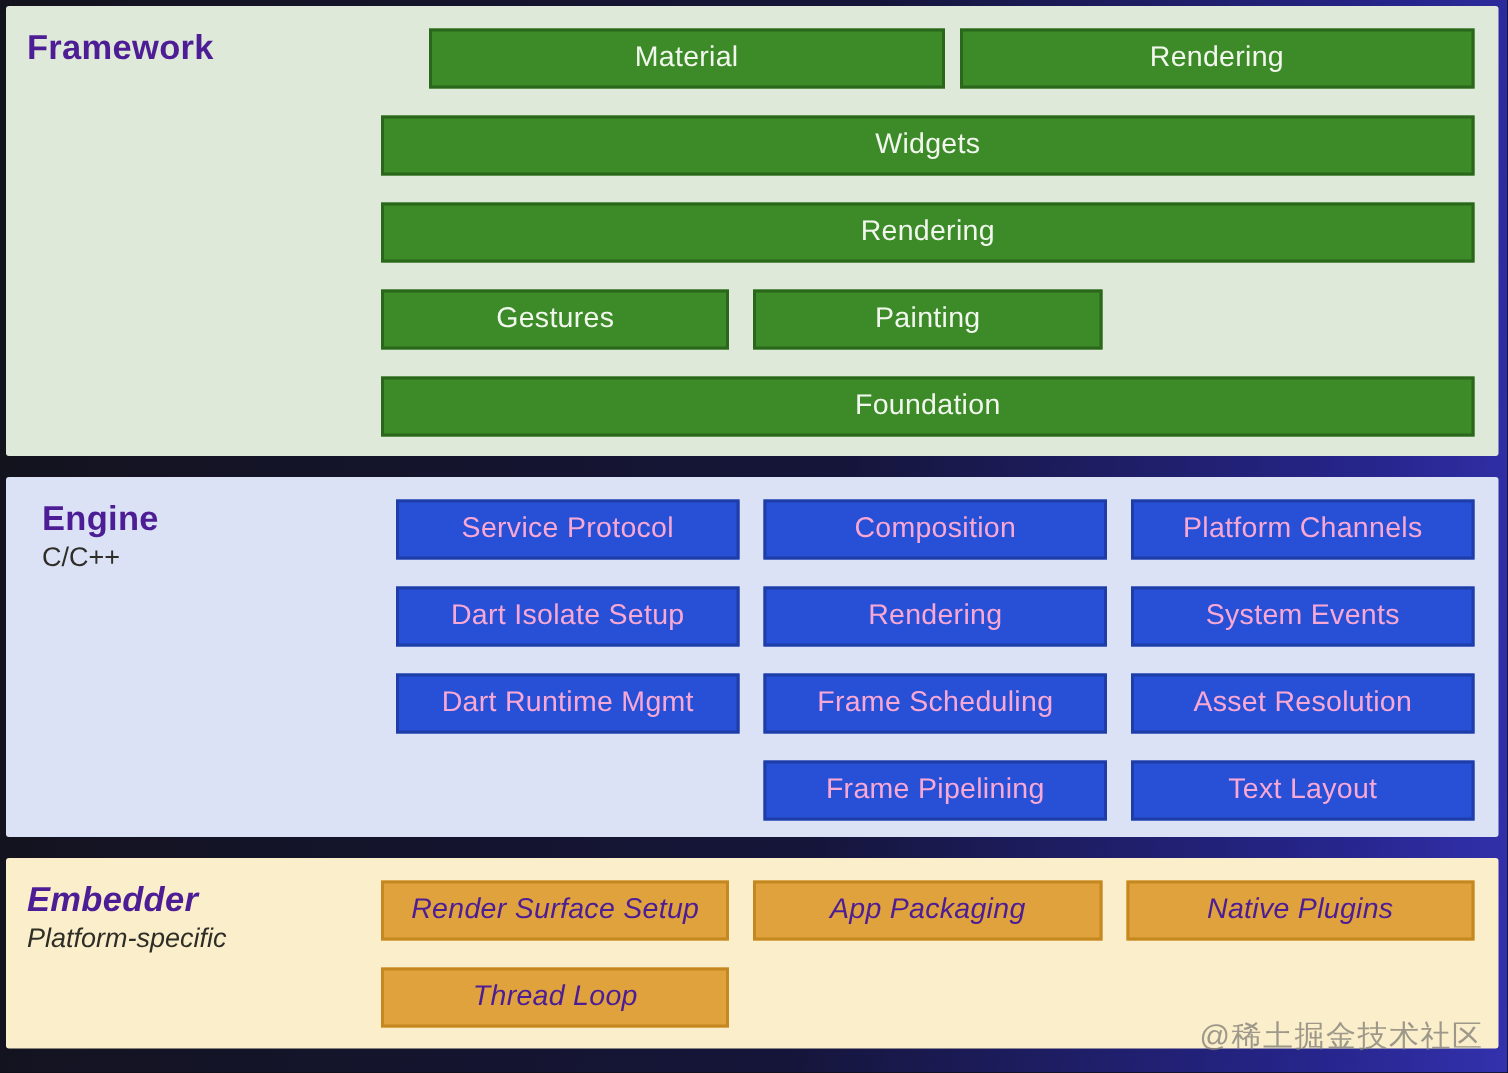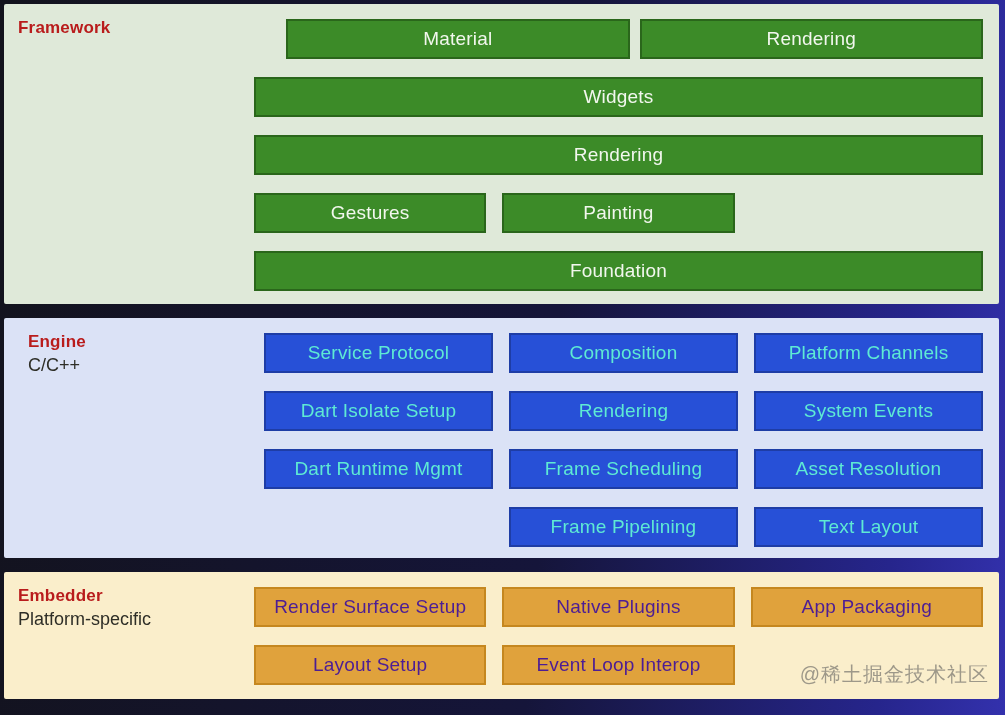--- a/index.html
+++ b/index.html
@@ -15,41 +15,41 @@
   }
   .card{
     box-sizing:border-box;
     display:flex;
     border-radius:2px;
     padding:12px 16px 12px 14px;
     flex:none;
   }
   .card.framework{height:300px;background:var(--framework-bg,#dfe9d9);}
   .card.engine{height:240px;background:var(--engine-bg,#dbe2f6);padding-left:24px;}
-  .card.embedder{height:127px;background:var(--embedder-bg,#faeecb);}
+  .card.embedder{height:127px;background:var(--embedder-bg,#faeecb);font-style:italic;}
   .label-col{width:236px;flex:none;padding-top:2px;}
-  .sec-title{font-size:17px;font-weight:bold;color:#b91c1c;letter-spacing:.2px;line-height:1.15;}
+  .sec-title{font-size:23px;font-weight:bold;color:#4c1d95;letter-spacing:.2px;line-height:1.15;}
   .sec-subtitle{font-size:18px;color:#2e2e27;margin-top:3px;}
   .rows{flex:1;display:flex;flex-direction:column;gap:18px;padding-top:3px;}
   .row{display:grid;gap:16px;}
   .row.half{grid-template-columns:1fr 1fr;gap:10px;margin-left:32px;}
   .row.full{grid-template-columns:1fr;}
   .row.thirds{grid-template-columns:1fr 1fr 1fr;}
   .btn{
     height:40px;box-sizing:border-box;
     display:flex;align-items:center;justify-content:center;
     font-size:19px;letter-spacing:.2px;
     border:2px solid transparent;
   }
   .btn.green{background:var(--green-fill,#3c8b28);border-color:var(--green-border,#2a661b);color:#f2f7ee;}
-  .btn.blue{background:var(--blue-fill,#2750d7);border-color:var(--blue-border,#1e3da6);color:#5eead4;}
+  .btn.blue{background:var(--blue-fill,#2750d7);border-color:var(--blue-border,#1e3da6);color:#f9a8d4;}
   .btn.orange{background:var(--orange-fill,#e0a23c);border-color:var(--orange-border,#c5871f);color:#4c1d95;}
   .btn-spacer{height:40px;}
   .watermark{
-    position:absolute;right:16px;bottom:27px;
+    position:absolute;right:16px;bottom:11px;
     font-size:20px;color:rgba(125,123,115,0.75);
     letter-spacing:1px;
   }
 </style>
 </head>
 <body>
 
 <div class="stage" style="--framework-bg: #dfe9d9; --engine-bg: #dbe2f6; --embedder-bg: #faeecb; --green-fill: #3c8b28; --green-border: #2a661b; --blue-fill: #2750d7; --blue-border: #1e3da6; --orange-fill: #e0a23c; --orange-border: #c5871f;">
 
   <div class="card framework">
@@ -107,25 +107,24 @@
   </div>
 
   <div class="card embedder">
     <div class="label-col">
       <div class="sec-title">Embedder</div>
       <div class="sec-subtitle">Platform-specific</div>
     </div>
     <div class="rows">
         <div class="row thirds">
           <div class="btn orange">Render Surface Setup</div>
+          <div class="btn orange">App Packaging</div>
           <div class="btn orange">Native Plugins</div>
-          <div class="btn orange">App Packaging</div>
         </div>
         <div class="row thirds">
-          <div class="btn orange">Layout Setup</div>
-          <div class="btn orange">Event Loop Interop</div>
+          <div class="btn orange">Thread Loop</div>
           <div class="btn-spacer"></div>
         </div>
       </div>
   </div>
 
   <div class="watermark">@稀土掘金技术社区</div>
 </div>
 
 </body></html>

